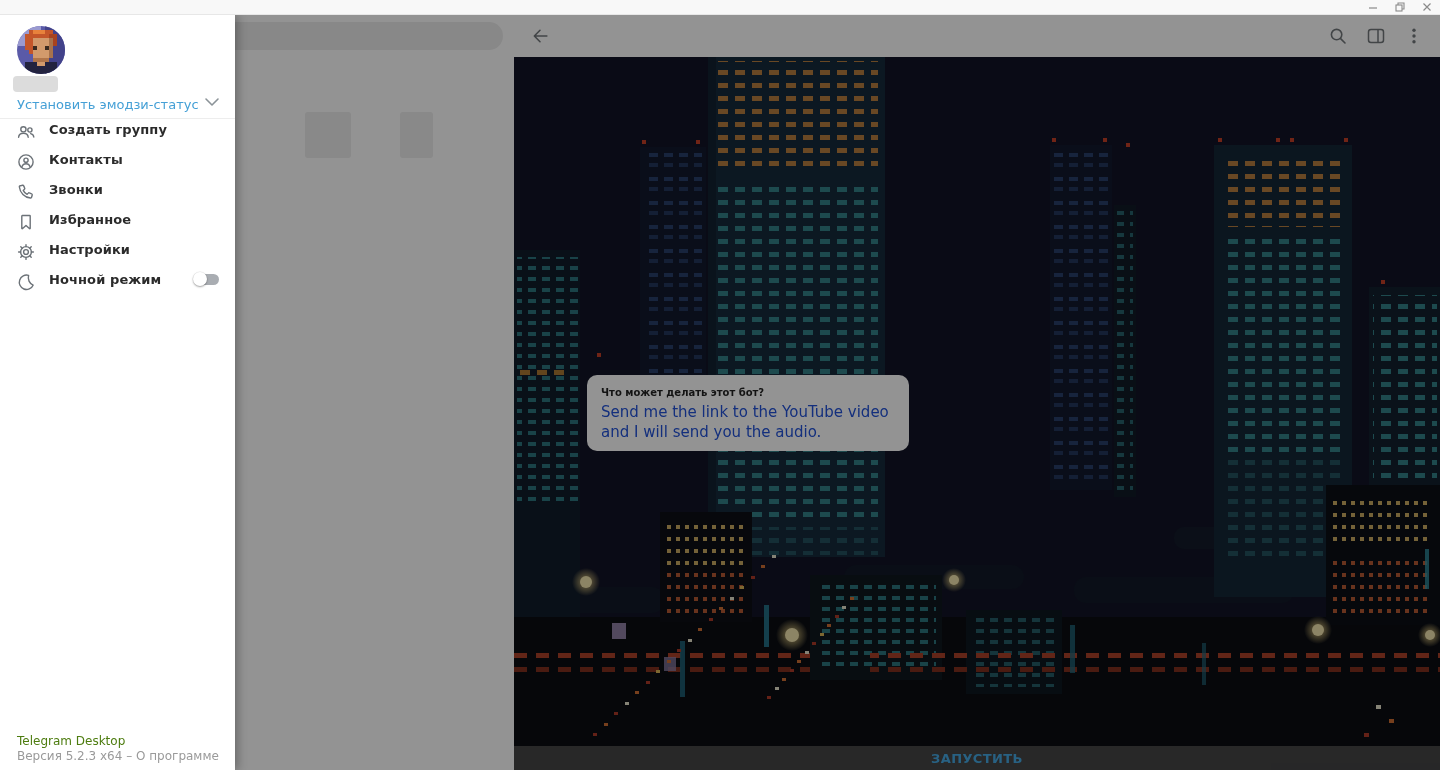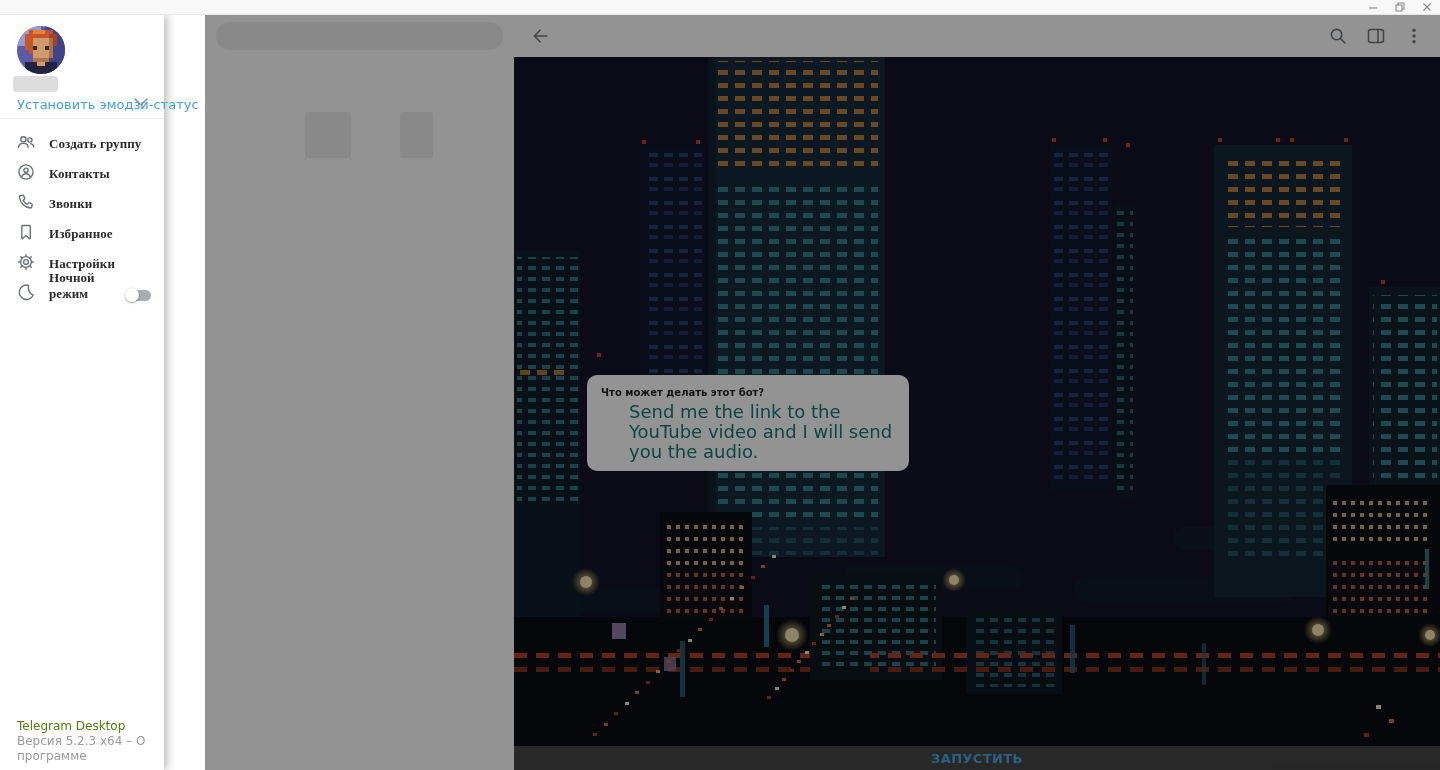--- a/index.html
+++ b/index.html
@@ -7,29 +7,29 @@
   body { font-family:"DejaVu Sans","Liberation Sans",sans-serif; background:#fff; position:relative; }
 
   
   .titlebar { position:absolute; left:0; top:0; width:1440px; height:15px;
     background:#f8f8f8; border-bottom:1px solid #e7e7e7; z-index:60;
     display:flex; justify-content:flex-end; align-items:center; }
   .winbtn { width:27px; height:15px; display:flex; align-items:center; justify-content:center; cursor:pointer; }
   .winbtn svg { display:block; }
 
   
-  .drawer { position:absolute; left:0; top:15px; width:164px; height:755px; background:#ffffff;
+  .drawer { position:absolute; left:0; top:15px; width:235px; height:755px; background:#ffffff;
     z-index:40; box-shadow:3px 0 9px rgba(0,0,0,.28); }
   .avatar { position:absolute; left:17px; top:11px; width:48px; height:48px; border-radius:50%; overflow:hidden; }
   .name-redacted { position:absolute; left:13px; top:61px; width:45px; height:16px;
     background:#dcdcdc; border-radius:4px; }
   .status-link { position:absolute; left:17px; top:82px; font-size:13px; color:#45a0d6; cursor:pointer; white-space:nowrap; }
   .drawer-chevron { position:absolute; right:15px; top:77px; cursor:pointer; }
   .menu { position:absolute; left:0; right:0; top:103px; border-top:1px solid #ededed; padding-top:3px; }
-  .menu-item { height:30px; display:flex; align-items:flex-end; padding:0 16px; cursor:pointer;font-family:Liberation Serif, serif; }
+  .menu-item { height:30px; display:flex; align-items:flex-start; padding:0 16px; cursor:pointer; }
   .mi-icon { width:20px; height:20px; margin-right:13px; flex:0 0 auto; }
   .mi-label { font-size:13px; font-weight:600; color:#2b2b2b; letter-spacing:.1px; }
   .toggle { margin-left:auto; width:26px; height:14px; position:relative; cursor:pointer; }
   .toggle .track { position:absolute; left:4px; top:2px; width:22px; height:11px; border-radius:6px; background:#a9adb2; }
   .toggle .knob { position:absolute; left:0; top:0; width:14px; height:14px; border-radius:50%;
     background:#fff; box-shadow:0 1px 2px rgba(0,0,0,.35), 0 0 0 .5px rgba(0,0,0,.08); }
   .drawer-footer { position:absolute; left:17px; bottom:6px; line-height:15px; }
   .drawer-footer .l1 { font-size:12px; color:#4d7c0f; }
   .drawer-footer .l2 { font-size:12px; color:#9a9a9a; }
   .about-link { cursor:pointer; }
@@ -50,21 +50,21 @@
   .peer-sub { font-size:12px; color:#949494; line-height:14px; }
   .header-icons { margin-left:auto; display:flex; align-items:center; gap:10px; }
   .hicon { width:28px; height:28px; display:flex; align-items:center; justify-content:center; cursor:pointer; }
 
   .chat-art { position:absolute; left:0; top:42px; width:926px; height:689px; }
   .chat-art svg { display:block; width:100%; height:100%; }
 
   .bot-info { position:absolute; left:73px; top:360px; width:322px; background:#ffffff; border-radius:10px;
     padding:8px 14px 9px 14px; }
   .bot-info .bi-head { font-size:10px; font-weight:700; color:#1c1c1c; line-height:19px; }
-  .bot-info .bi-desc { font-size:18px; color:#0f766e; line-height:20px;margin-left:28px; }
+  .bot-info .bi-desc { font-size:15px; color:#1d4ed8; line-height:20px; }
 
   .start-bar { position:absolute; left:0; right:0; bottom:0; height:24px; background:#404040;
     display:flex; align-items:center; justify-content:center; cursor:pointer; }
   .start-label { font-size:13px; font-weight:700; letter-spacing:.4px; color:#40a7e3; }
 
   
   .dim-overlay { position:absolute; left:205px; top:15px; width:1235px; height:755px;
     background:rgba(8,8,10,0.44); z-index:30; cursor:pointer; }
 </style>
 </head>

